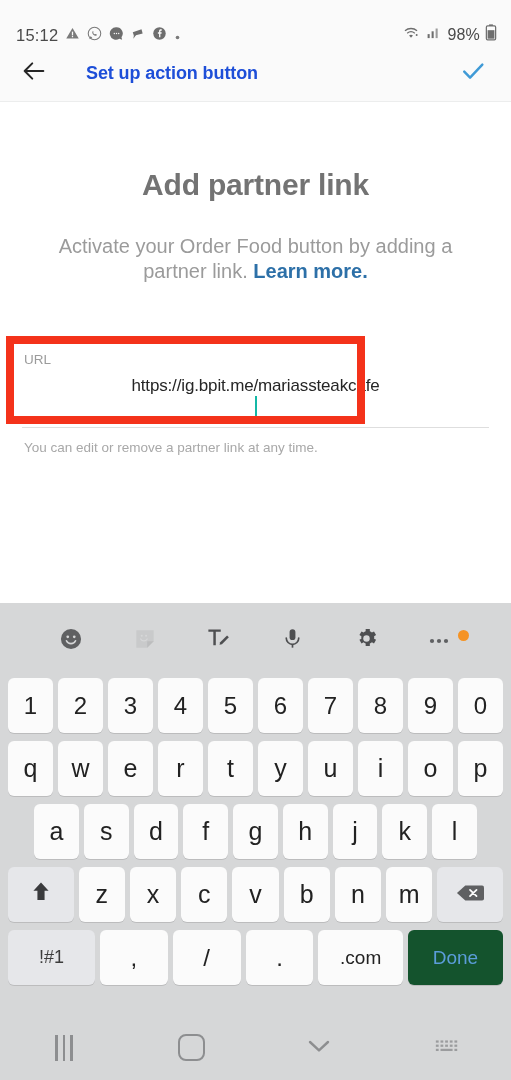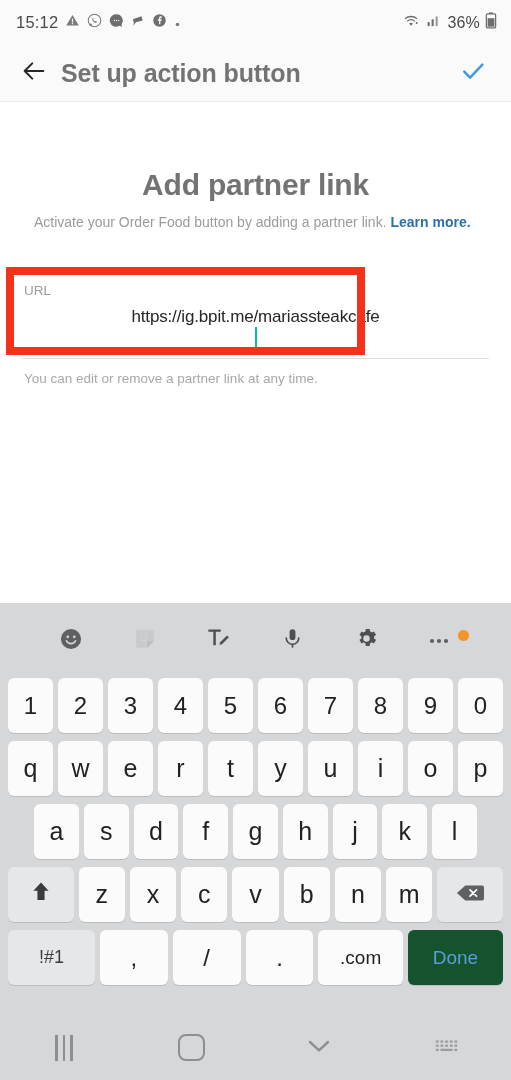--- a/index.html
+++ b/index.html
@@ -10,21 +10,21 @@
     overflow:hidden;
     position:relative;
     -webkit-font-smoothing:antialiased;
   }
 
   
   .status-bar {
     height:45px;
     background:#fafafa;
     display:flex;
-    align-items:center;
+    align-items:flex-end;
     padding:0 14px 0 16px;
     position:relative;
   }
   .sb-left { display:flex; align-items:center; gap:7px; }
   .sb-time {
     font-size:16.5px;
     color:#4a4a4a;
     letter-spacing:.2px;
     font-weight:400;
   }
@@ -50,24 +50,24 @@
     padding:0 18px 0 14px;
     border-bottom:1px solid #eceded;
     position:relative;
   }
   .back-btn {
     width:40px; height:40px;
     display:flex; align-items:center; justify-content:center;
     cursor:pointer;
   }
   .app-title {
-    font-size:25px;
-    color:#737373;
+    font-size:18px;
+    color:#1d4ed8;
     font-weight:700;
-    margin-left:7px;
+    margin-left:32px;
     letter-spacing:-.1px;
   }
   .check-btn {
     margin-left:auto;
     width:40px; height:40px;
     display:flex; align-items:center; justify-content:center;
     cursor:pointer;
   }
 
   
@@ -78,36 +78,37 @@
   }
   .hero-title {
     text-align:center;
     font-size:30px;
     color:#737373;
     font-weight:700;
     padding-top:66px;
     letter-spacing:-.2px;
   }
   .hero-sub {
-    font-size:14px;
+    text-align:center;
+    font-size:20px;
     line-height:25px;
     color:#9b9b9b;
-    margin-top:8px;
+    margin-top:32px;
     padding:0 12px;
   }
   .hero-sub a {
     color:#2d70a8;
     font-weight:700;
     text-decoration:none;
   }
 
   
   .field-wrap {
     position:relative;
-    margin-top:48px;
+    margin-top:68px;
   }
   .field-label {
     font-size:13.5px;
     color:#9b9b9b;
     padding-left:2px;
   }
   .field-input-row {
     display:flex;
     align-items:center;
     margin-top:9px;
@@ -307,21 +308,21 @@
           <circle cx="20" cy="15.5" r="1.4" fill="#6e6e6e"></circle>
         </svg>
     </span>
     <span class="ic">
       <svg width="16" height="17" viewBox="0 0 20 20">
           <rect x="2" y="12" width="2.6" height="5" fill="#6e6e6e"></rect>
           <rect x="7" y="8.5" width="2.6" height="8.5" fill="#6e6e6e"></rect>
           <rect x="12" y="5" width="2.6" height="12" fill="#9b9b9b"></rect>
         </svg>
     </span>
-    <span class="sb-batt-text">36%</span>
+    <span class="sb-batt-text">98%</span>
     <span class="ic">
       <svg width="12" height="17" viewBox="0 0 14 22">
           <rect x="4.5" y="0.5" width="5" height="2" fill="#6e6e6e"></rect>
           <rect x="1" y="2.5" width="12" height="18" rx="1.6" fill="none" stroke="#6e6e6e" stroke-width="1.6"></rect>
           <rect x="2.6" y="8" width="8.8" height="11" fill="#6e6e6e"></rect>
         </svg>
     </span>
   </div>
 </div>
 

